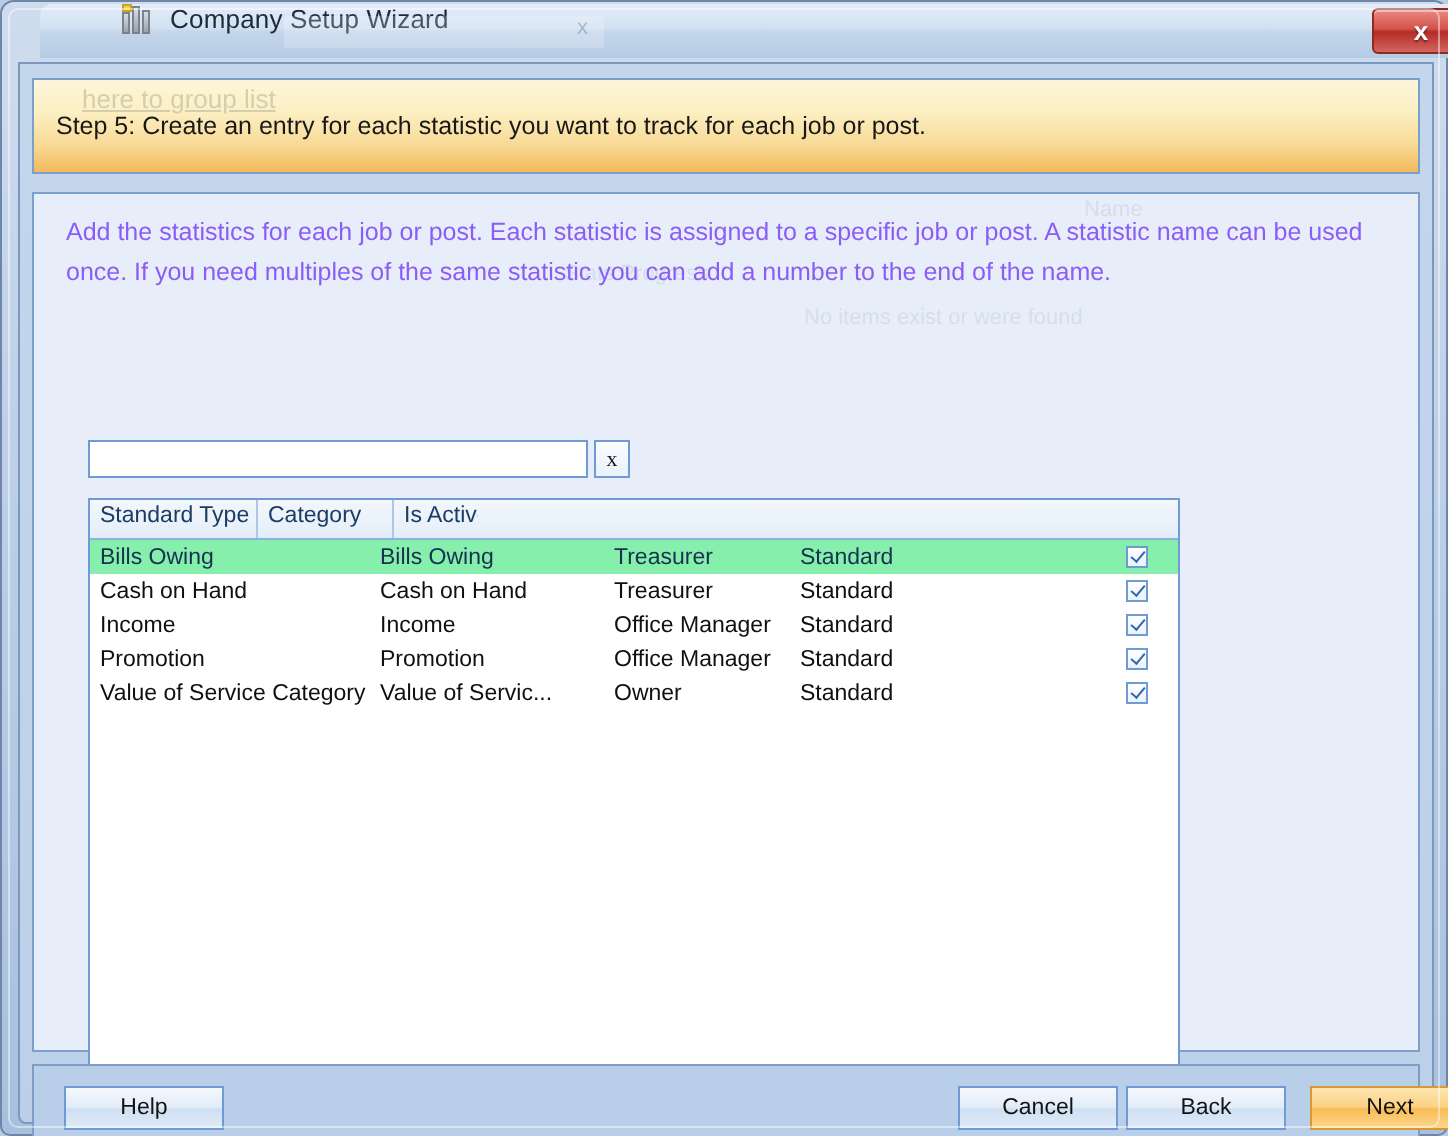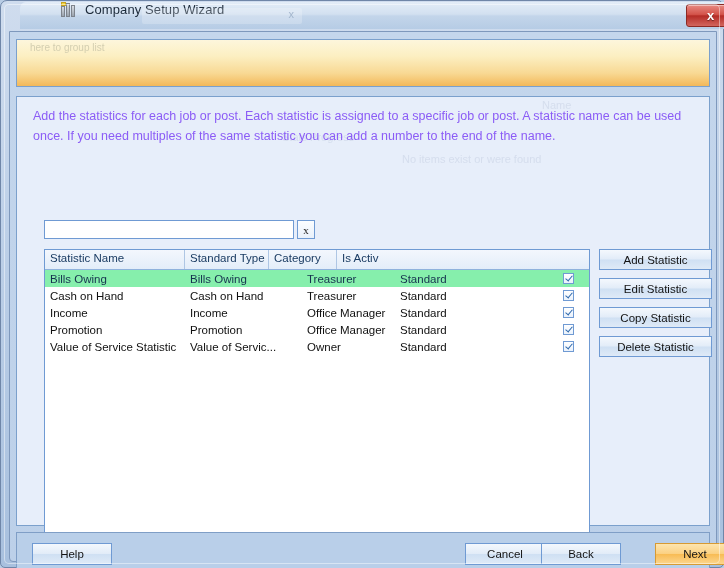--- a/index.html
+++ b/index.html
@@ -131,24 +131,25 @@
     background: linear-gradient(180deg,#fdf6dc 0%, #fcefc2 35%, #f8d994 72%, #f3b85a 100%);
     border: 1px solid #7ba0cc;
     display: flex;
     align-items: center;
     padding-left: 11px;
     color: #181818;
     font-size: 12.5px;
   }
   .ghost-banner {
     position: absolute;
-    left: 13px; top: 2px;
-    font-size: 10px;
+    left: 24px; top: 2px;
+    font-size: 13px;
     color: rgba(205,200,170,0.85);
     pointer-events: none;
+    text-decoration: underline;
   }
 
   
   .instructions {
     position: absolute;
     left: 6px; top: 64px;
     width: 694px;
     height: 430px;
     box-sizing: border-box;
     background: #e7eefa;
@@ -315,22 +316,22 @@
     position: absolute;
     left: 6px; top: 500px;
     width: 694px;
     height: 43px;
     box-sizing: border-box;
     background: #b9cfe9;
     border: 1px solid #7f9ec6;
   }
   .footer .btn { width: 80px; height: 22px; }
   .btn-help { position: absolute; left: 15px; top: 10px; }
-  .btn-cancel { position: absolute; left: 448px; top: 10px; }
-  .btn-back { position: absolute; left: 524px; top: 10px; }
+  .btn-cancel { position: absolute; left: 462px; top: 10px; }
+  .btn-back { position: absolute; left: 546px; top: 10px; }
   .btn-next {
     position: absolute; left: 638px; top: 10px;
     background: linear-gradient(180deg,#fde5af 0%, #fbd183 48%, #f8bc55 52%, #fcd68e 100%);
     border: 1px solid #d79a33;
   }
 </style>
 </head>
 <body>
 
 <div class="window">
@@ -344,37 +345,37 @@
     </div>
     <div class="title-text">Company Setup Wizard</div>
     <div class="title-ghost">x</div>
     <div class="close-btn">x</div>
   </div>
 
   <div class="client">
 
     <div class="banner">
       <span class="ghost-banner">here to group list</span>
+      <span>Step 5: Create an entry for each statistic you want to track for each job or post.</span>
     </div>
 
     <div class="instructions">
       <div class="ghost-a">Stats Progress</div>
       <div class="ghost-b">Name</div>
       <div class="ghost-c">No items exist or were found</div>
 
       <div class="instr-text">Add the statistics for each job or post. Each statistic is assigned to a specific job or post. A statistic name can be used once. If you need multiples of the same statistic you can add a number to the end of the name.</div>
 
       <div class="searchrow">
         <input class="search-input" type="text" placeholder="" style="">
         <div class="search-clear">x</div>
       </div>
 
       <div class="grid">
         <div class="grid-header">
-          <div class="cell c-name">Statistic Name</div>
           <div class="cell c-type">Standard Type</div>
           <div class="cell c-cat">Category</div>
           <div class="cell c-active">Is Active</div>
         </div>
         <div class="grid-body" id="grid-body">
             <div class="grid-row selected">
               <div class="cell c-name">Bills Owing</div>
               <div class="cell c-abbr">Bills Owing</div>
               <div class="cell c-post">Treasurer</div>
               <div class="cell c-type">Standard</div>
@@ -407,38 +408,32 @@
               <div class="cell c-name">Promotion</div>
               <div class="cell c-abbr">Promotion</div>
               <div class="cell c-post">Office Manager</div>
               <div class="cell c-type">Standard</div>
               <div class="cell c-cat"></div>
               <div class="cell c-active">
                 <div class="chk"></div>
               </div>
             </div>
             <div class="grid-row">
-              <div class="cell c-name">Value of Service Statistic</div>
+              <div class="cell c-name">Value of Service Category</div>
               <div class="cell c-abbr">Value of Servic...</div>
               <div class="cell c-post">Owner</div>
               <div class="cell c-type">Standard</div>
               <div class="cell c-cat"></div>
               <div class="cell c-active">
                 <div class="chk"></div>
               </div>
             </div>
           </div>
       </div>
 
-      <div class="sidebuttons">
-        <div class="btn">Add Statistic</div>
-        <div class="btn">Edit Statistic</div>
-        <div class="btn">Copy Statistic</div>
-        <div class="btn">Delete Statistic</div>
-      </div>
     </div>
 
     <div class="footer">
       <div class="btn btn-help">Help</div>
       <div class="btn btn-cancel">Cancel</div>
       <div class="btn btn-back">Back</div>
       <div class="btn btn-next">Next</div>
     </div>
 
   </div>

